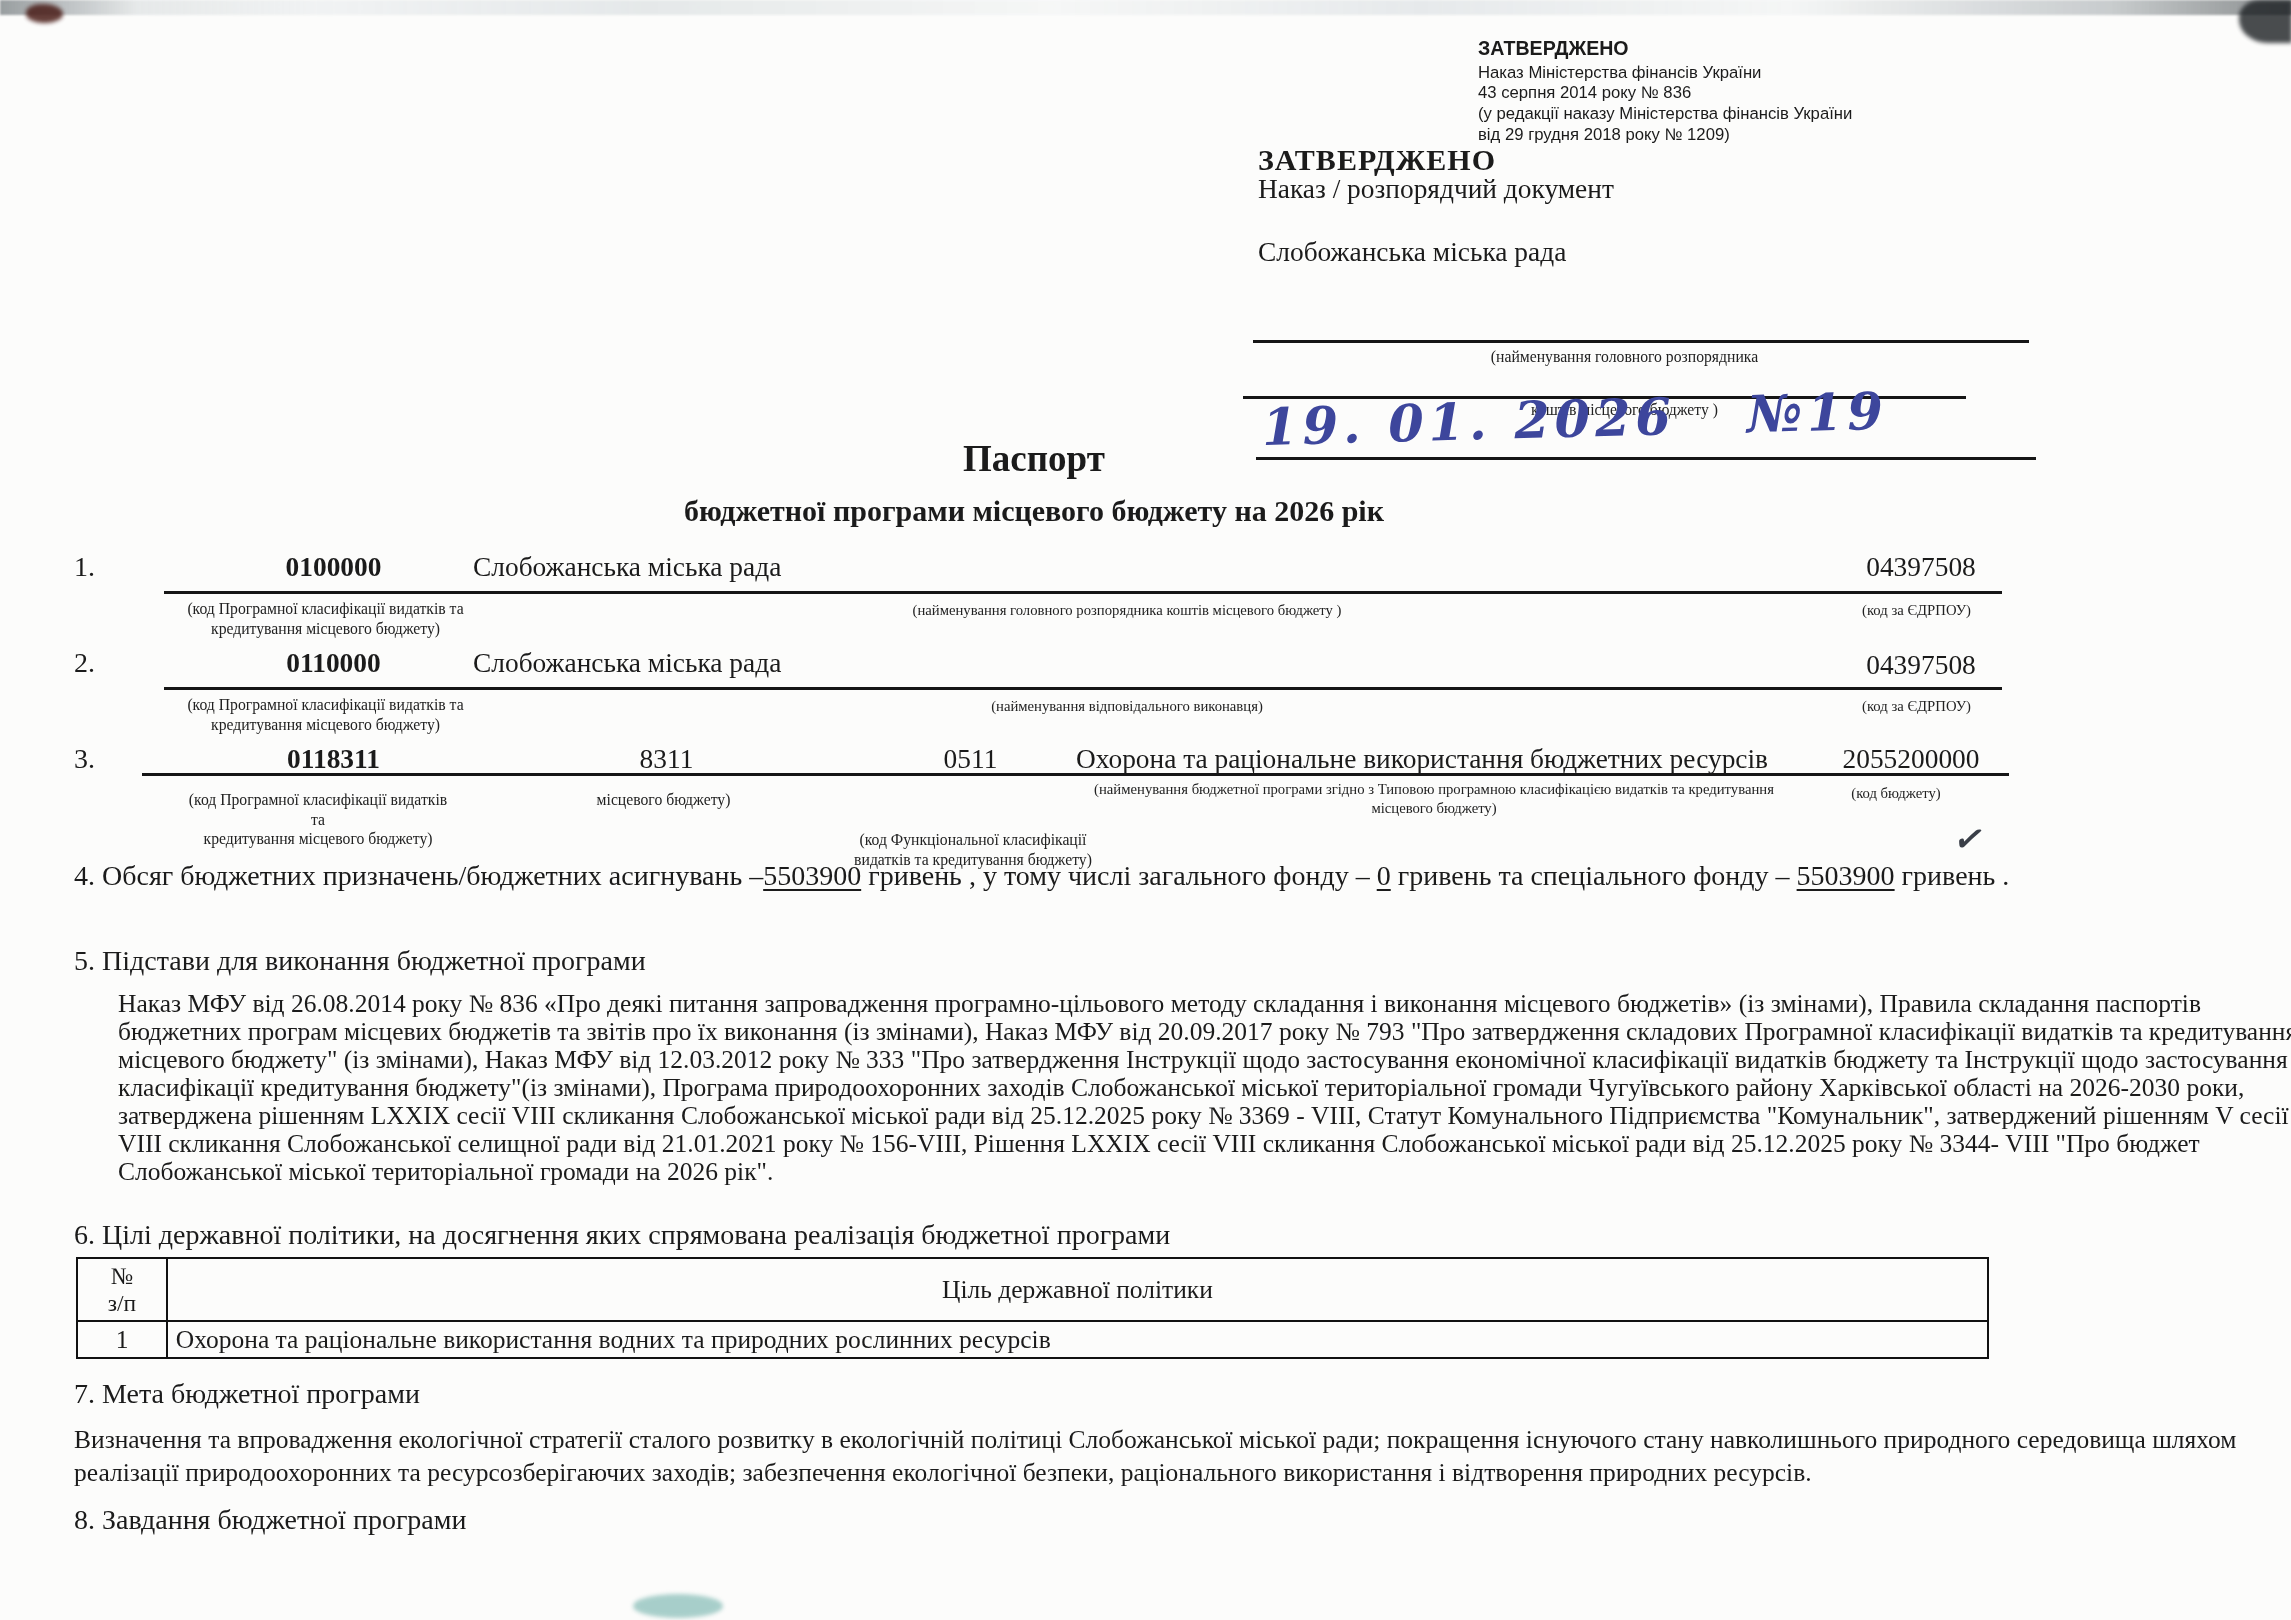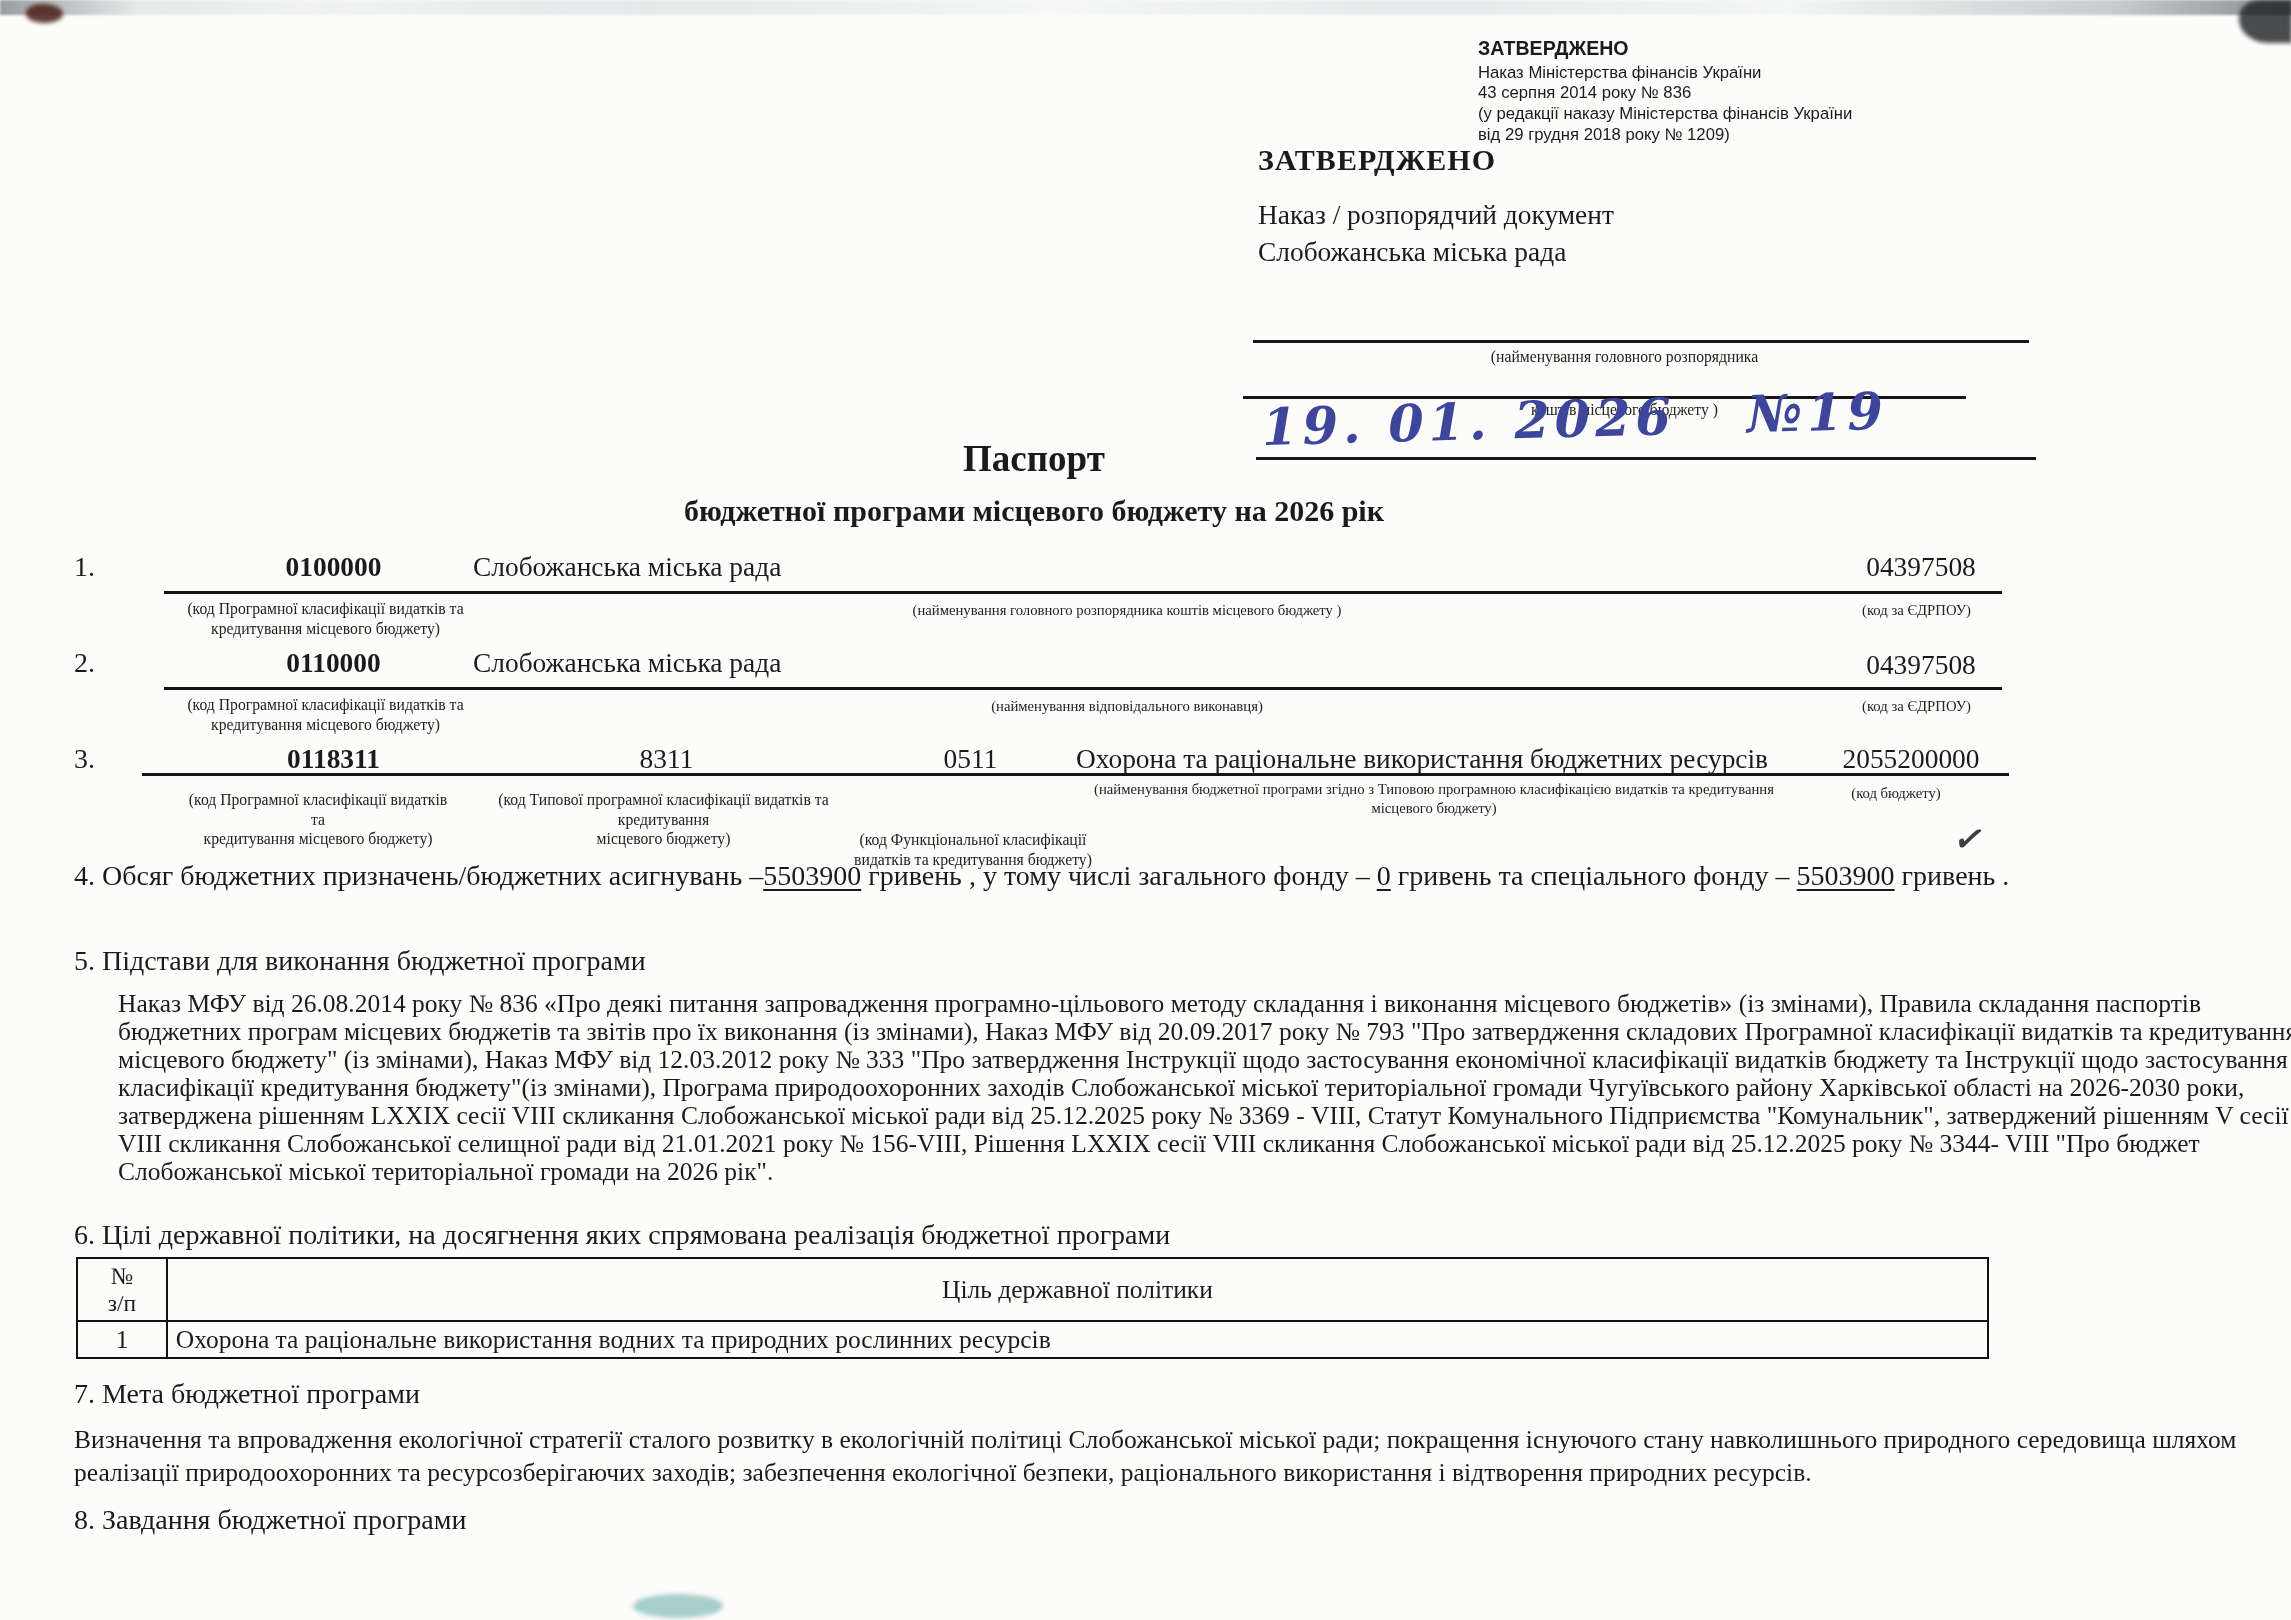--- a/index.html
+++ b/index.html
@@ -27,21 +27,21 @@
   .blob-tr { left:2239px; top:0; width:53px; height:43px; background:#1d2124; opacity:.8; border-radius:40% 0 0 55%; }
   .blob-bottom { left:633px; top:1594px; width:90px; height:23.5px; background:#55a29a; opacity:.5; border-radius:50%; }
 
   
   .stamp { left:1478px; top:37px; width:451px; }
   .stamp-title { font-family:"Liberation Sans", sans-serif; font-weight:bold; font-size:19.6px; margin-bottom:2.9px; }
   .stamp-line  { font-family:"Liberation Sans", sans-serif; font-size:16.7px; line-height:20.6px; }
 
   
   .approve-title { left:1258px; top:143px; font-size:30px; font-weight:bold; letter-spacing:1px; }
-  .approve-doc   { left:1258px; top:200px; font-size:27.4px; }
+  .approve-doc   { left:1258px; top:174px; font-size:27.4px; }
   .approve-org   { left:1258px; top:237px; font-size:27.4px; }
   .hline { background:#161616; height:2.9px; }
   .hl1 { left:1253px; top:340px; width:776px; }
   .hl2 { left:1243px; top:396px; width:723px; }
   .hl3 { left:1256px; top:457px; width:780px; }
   .cap { font-size:15.7px; color:#222; text-align:center; }
   .capA { left:1377px; top:348px; width:495px; }
   .capB { left:1470px; top:401px; width:309px; }
 
   .handwriting {
@@ -147,21 +147,20 @@
   <div class="abs row-val" style="left:598px; top:744px; width:137px; text-align:center;">8311</div>
   <div class="abs row-val" style="left:902px; top:744px; width:137px; text-align:center;">0511</div>
   <div class="abs row-val" style="left:1076px; top:744px;">Охорона та раціональне використання бюджетних ресурсів</div>
   <div class="abs row-val" style="left:1818px; top:744px; width:186px; text-align:center;">2055200000</div>
   <div class="abs hline" style="left:142px; top:773px; width:1867px;"></div>
   <div class="abs rcap" style="left:181px; top:790px; width:274px;">
     <div>(код Програмної класифікації видатків та</div>
     <div>кредитування місцевого бюджету)</div>
   </div>
   <div class="abs rcap" style="left:470px; top:790px; width:387px;">
-    <div>(код Типової програмної класифікації видатків та кредитування</div>
     <div>місцевого бюджету)</div>
   </div>
   <div class="abs rcap" style="left:853px; top:790px; width:240px;margin-top:40px;">
     <div>(код Функціональної класифікації</div>
     <div>видатків та кредитування бюджету)</div>
   </div>
   <div class="abs rcap-s" style="left:1076px; top:780px; width:716px;">(найменування бюджетної програми згідно з Типовою програмною класифікацією видатків та кредитування місцевого бюджету)</div>
   <div class="abs rcap-s" style="left:1808px; top:784px; width:176px;">(код бюджету)</div>
 
   <div class="abs checkmark">✓</div>

